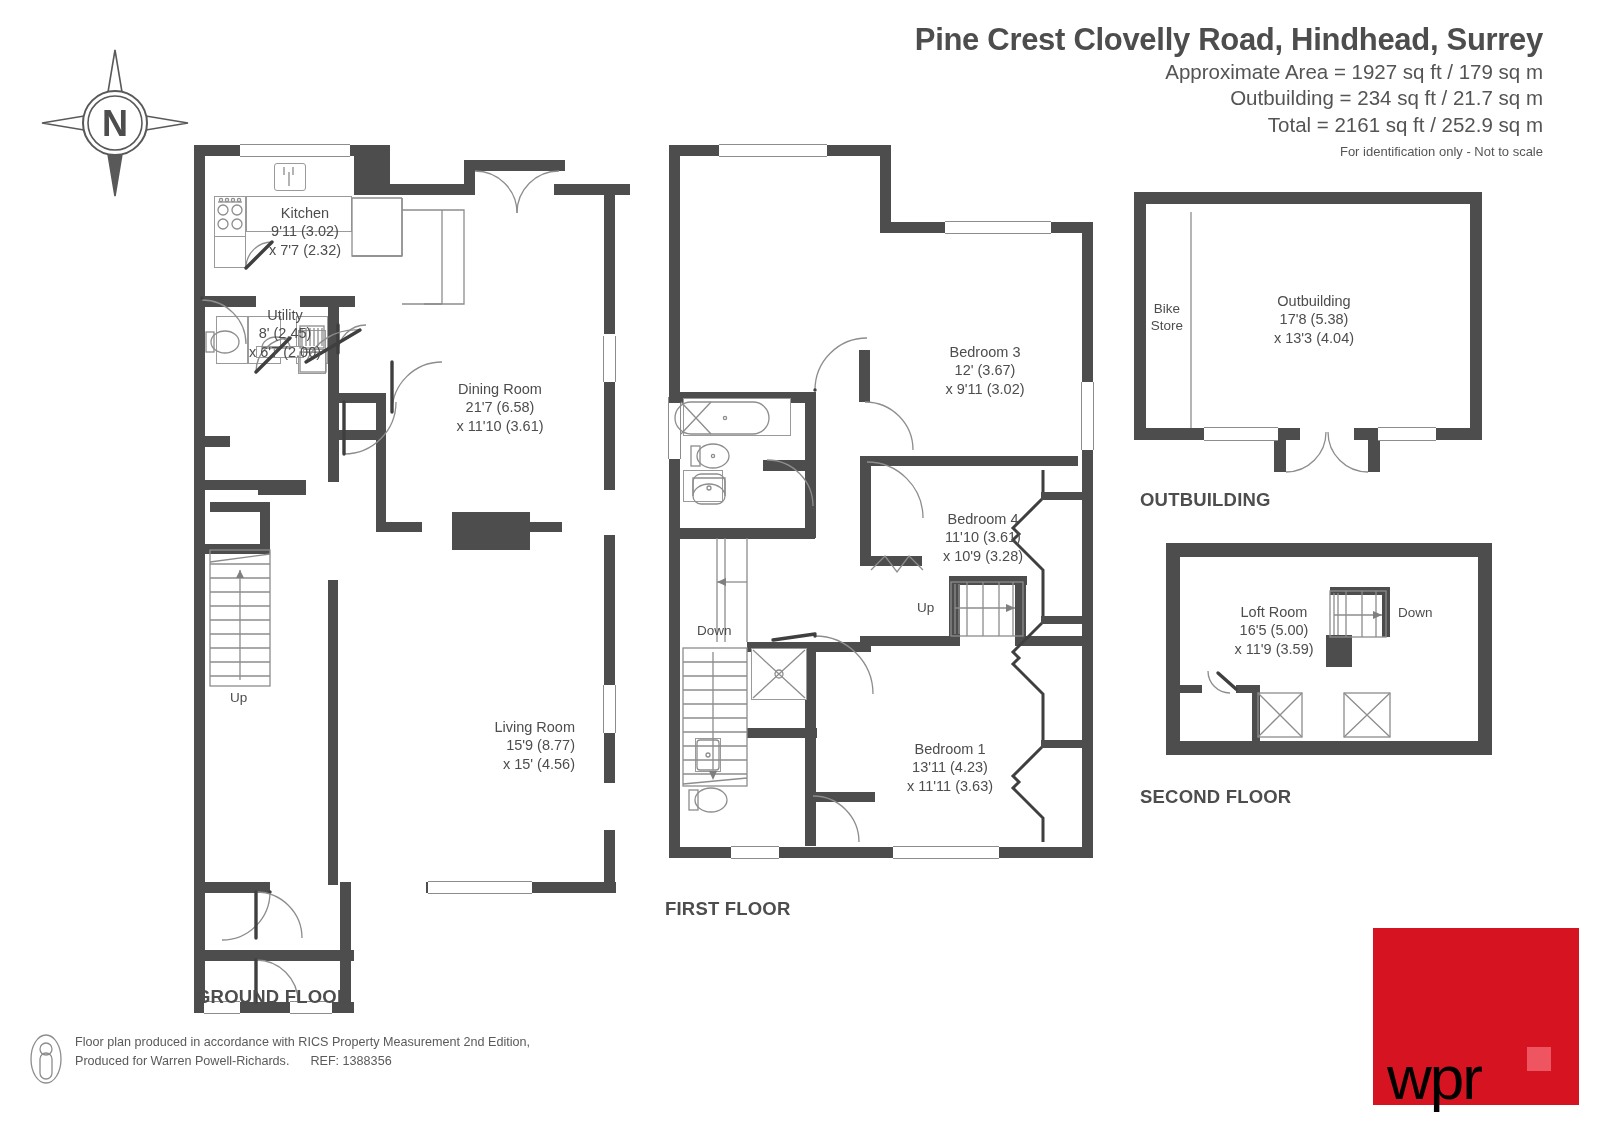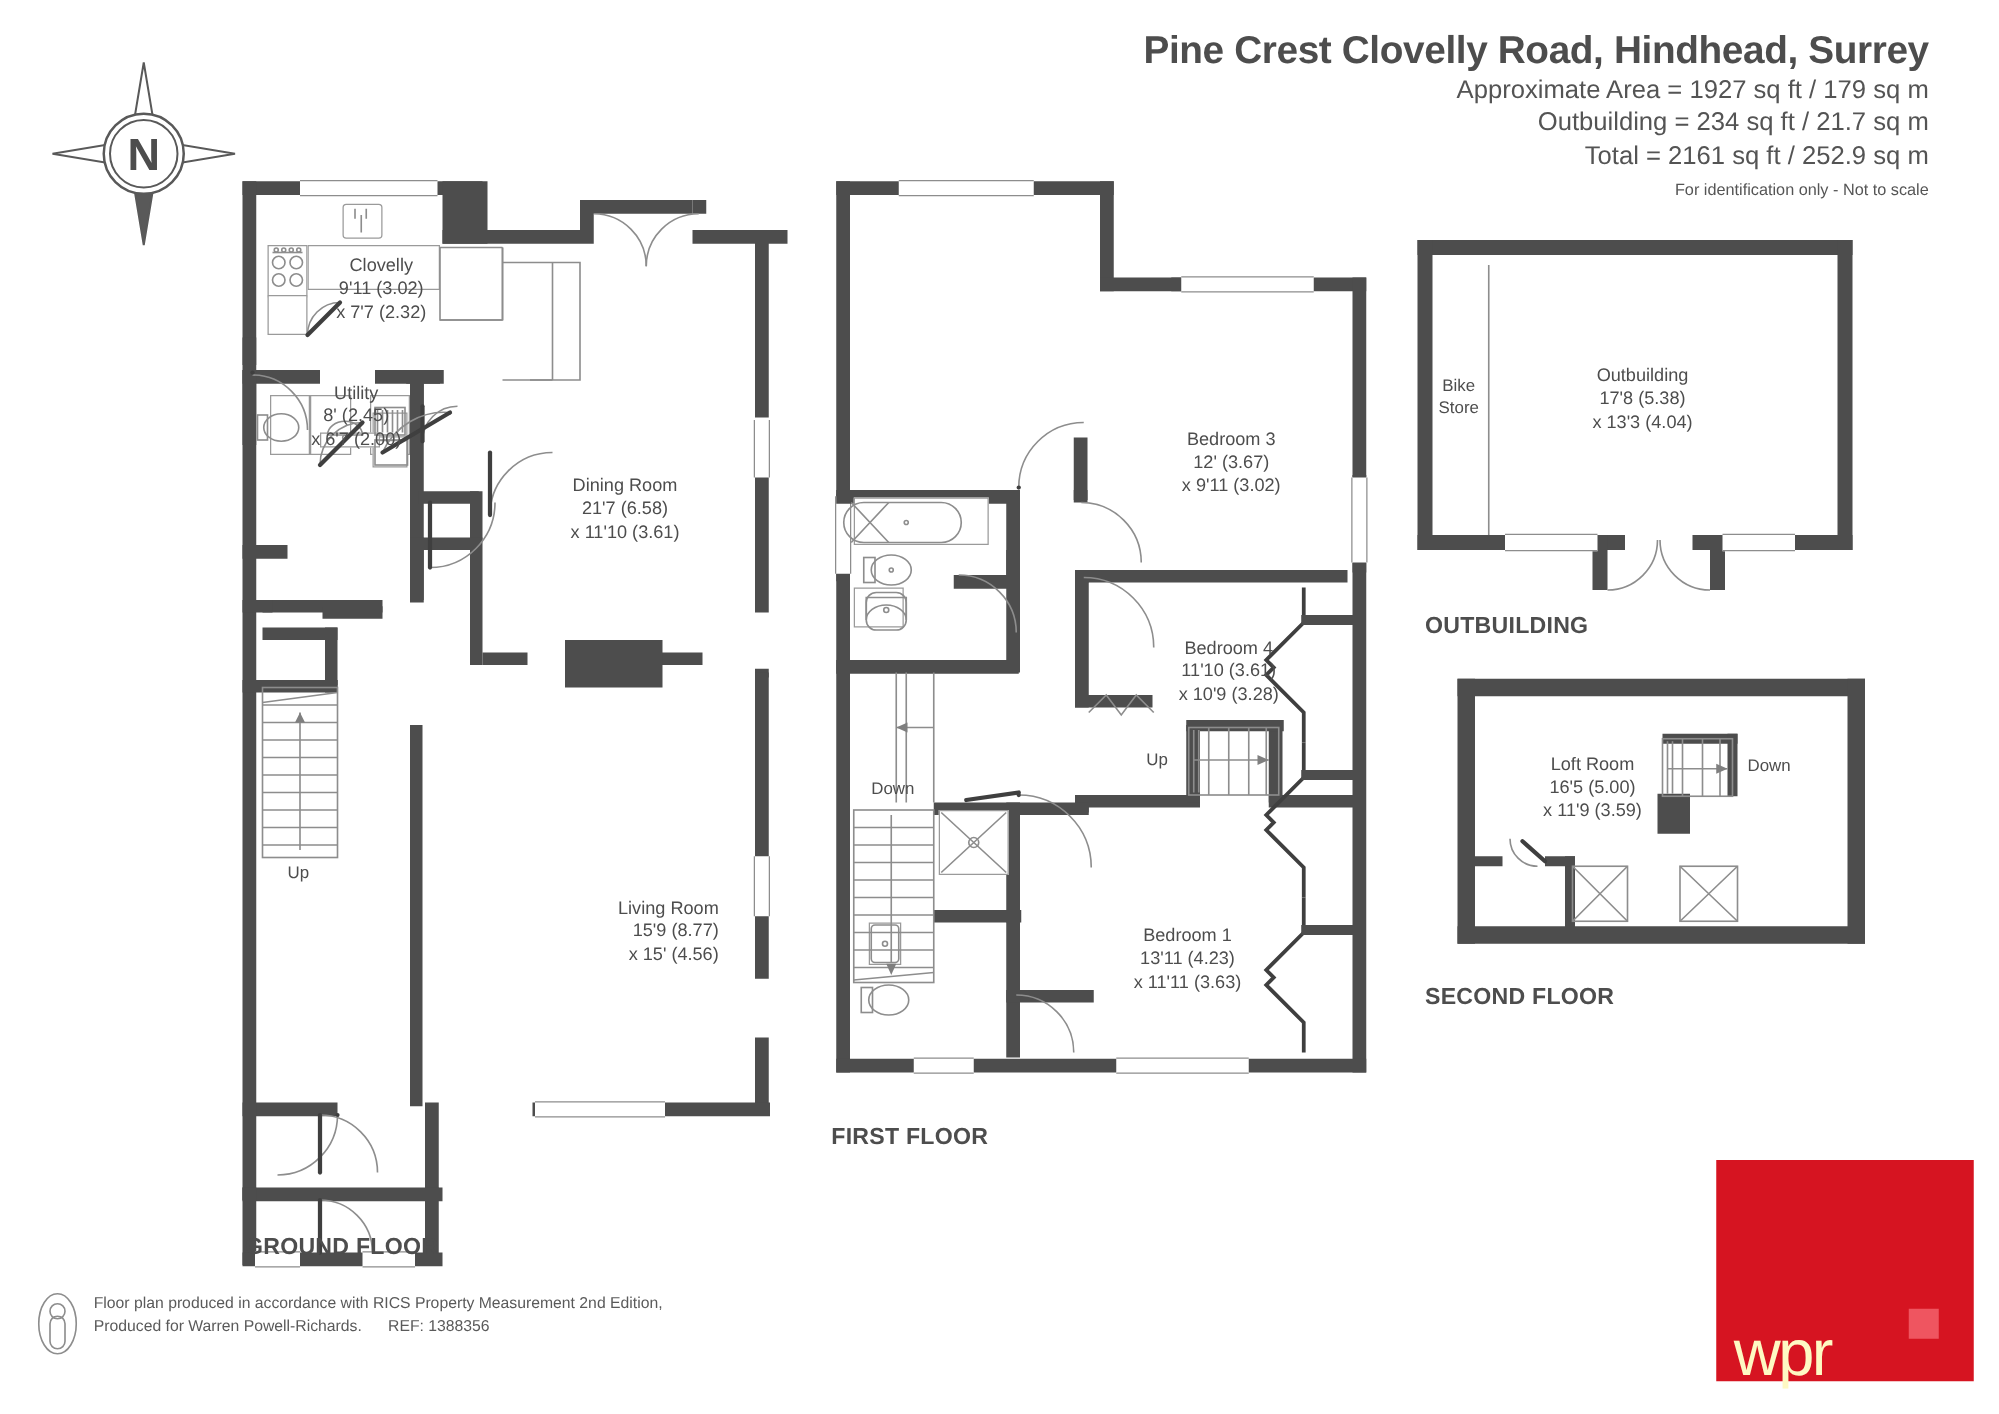--- a/index.html
+++ b/index.html
@@ -30,21 +30,21 @@
   .stairtxt{position:absolute;font-size:13.5px;color:#4d4d4d;}
   svg.ov{position:absolute;left:0;top:0;overflow:visible;pointer-events:none;}
   .door{fill:none;stroke:#8d8d8d;stroke-width:1.3;}
   .dleaf{stroke:#3f3f3f;stroke-width:3.4;stroke-linecap:round;}
   .fx{fill:none;stroke:#8d8d8d;stroke-width:1.3;}
 
   
   #footer{left:30px;top:1033px;display:flex;align-items:flex-start;gap:13px;}
   #footer .txt{font-size:12.6px;line-height:1.47;color:#5a5a5a;}
   #logo{right:20px;top:928px;width:206px;height:177px;background:#d61421;}
-  #logo .wpr{position:absolute;left:14px;bottom:-4px;color:#fef9c3;font-size:52px;font-weight:normal;letter-spacing:-2px;line-height:1;}
+  #logo .wpr{position:absolute;left:14px;bottom:-4px;color:#000000;font-size:62px;font-weight:normal;letter-spacing:-2px;line-height:1;}
   #logo .dot{position:absolute;right:28px;bottom:34px;width:24px;height:24px;background:#ef5560;}
 </style>
 </head>
 <body>
 
 <div class="abs" id="header">
   <div id="title">Pine Crest Clovelly Road, Hindhead, Surrey</div>
   <div class="area-line">Approximate Area = 1927 sq ft / 179 sq m</div>
   <div class="area-line">Outbuilding = 234 sq ft / 21.7 sq m</div>
   <div class="area-line">Total = 2161 sq ft / 252.9 sq m</div>
@@ -202,21 +202,21 @@
 
     <path class="door" d="M90 682 a48 48 0 0 1 -48 48" transform="translate(0,70)"></path>
     <line class="dleaf" x1="90" y1="752" x2="90" y2="752"></line>
     <path class="door" d="M76 752 a46 46 0 0 1 46 46"></path>
     <line class="dleaf" x1="76" y1="752" x2="76" y2="798" style="stroke:#3f3f3f"></line>
     <path class="door" d="M76 820 a42 42 0 0 1 42 42"></path>
     <line class="dleaf" x1="76" y1="820" x2="76" y2="862"></line>
   </svg>
 
   <div class="lbl" style="left:40px;top:64px;width:170px;">
-    <span class="nm">Clovelly</span>
+    <span class="nm">Kitchen</span>
     <span class="dm">9'11 (3.02)</span>
     <span class="dm">x 7'7 (2.32)</span>
   </div>
   <div class="lbl" style="left:20px;top:166px;width:170px;">
     <span class="nm">Utility</span>
     <span class="dm">8' (2.45)</span>
     <span class="dm">x 6'7 (2.00)</span>
   </div>
   <div class="lbl" style="left:230px;top:240px;width:180px;">
     <span class="nm">Dining Room</span>

